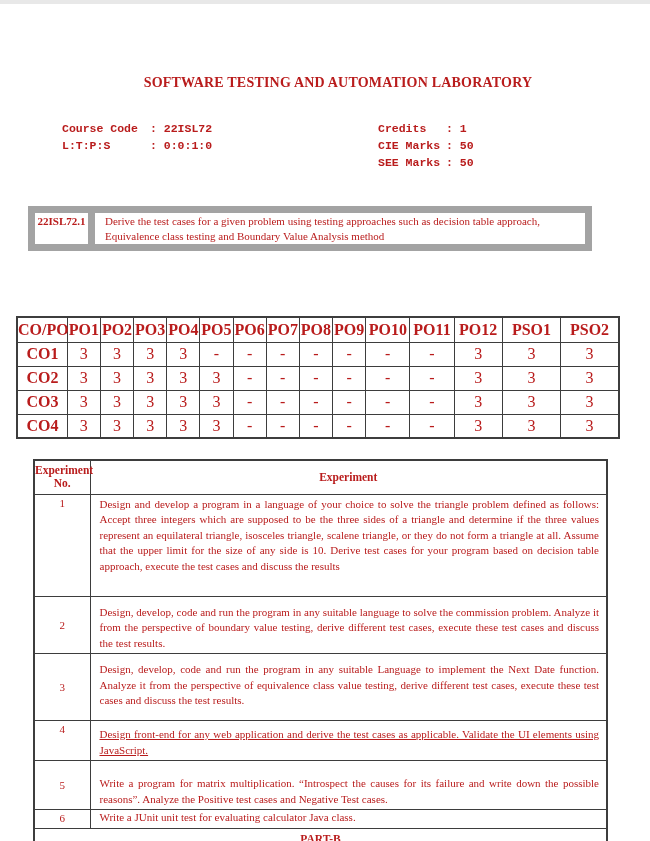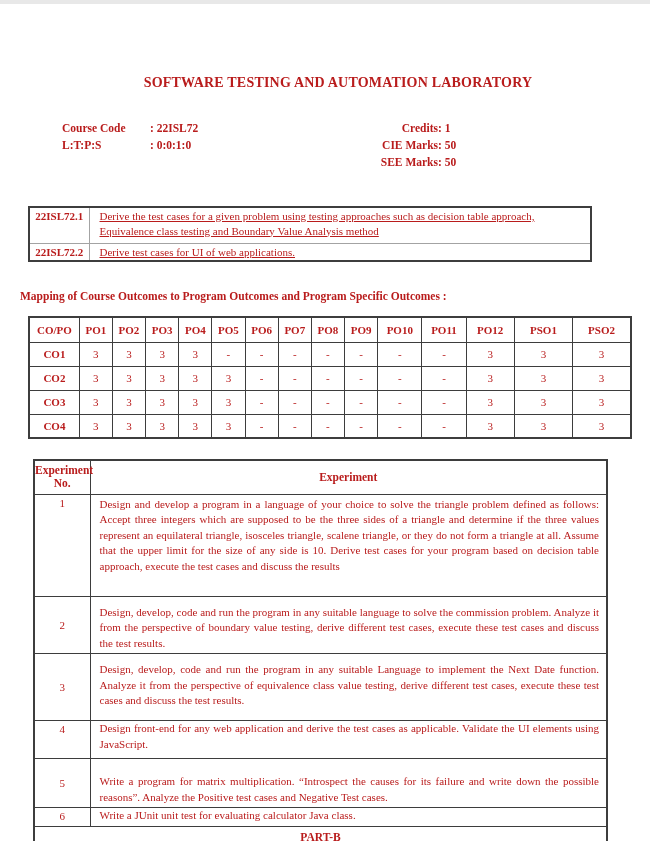--- a/index.html
+++ b/index.html
@@ -22,22 +22,22 @@
     text-align: center;
     font-size: 14px;
     font-weight: bold;
     letter-spacing: 0.2px;
     white-space: nowrap;
   }
 
   
   .course-info { position: absolute; top: 116px; left: 62px; right: 30px; font-size: 11.5px; font-weight: bold; }
   .ci-col-left { position: absolute; left: 0; top: 0; }
-  .ci-col-right { position: absolute; left: 308px; top: 0; text-align: right; }
-  .ci-row { display: flex; height: 17px; line-height: 17px; }
+  .ci-col-right { position: absolute; left: 316px; top: 0; }
+  .ci-row { display: flex; height: 17px; line-height: 17px; font-family: Liberation Mono, monospace; }
   .ci-col-left .ci-label { width: 88px; }
   .ci-col-right .ci-label { width: 68px; }
 
   
   .co-heading {
     position: absolute; top: 178px; left: 25px;
     font-size: 11.5px; font-weight: bold;
   }
   .map-heading {
     position: absolute; top: 286px; left: 20px;
@@ -46,33 +46,33 @@
 
   
   table { border-collapse: collapse; }
   .co-table {
     position: absolute; top: 202px; left: 28px;
     width: 564px;
     table-layout: fixed;
     border: 2px solid #3d3d3d;
     font-size: 11px;
   }
-  .co-table td { border: 1px solid #a3a3a3; vertical-align: top; line-height: 14.5px; }
+  .co-table td { border: 7px solid #a3a3a3; vertical-align: top; line-height: 14.5px; }
   .co-table .co-code { width: 60px; font-weight: bold; text-align: center; padding: 1px 1px; }
-  .co-table .co-text { padding: 1px 20px 1px 10px; text-decoration: underline; }
+  .co-table .co-text { padding: 1px 20px 1px 10px; }
   .co-table tr.co-row-tall { height: 36px; }
   .co-table tr.co-row { height: 15px; }
 
   
   .map-table {
-    position: absolute; top: 312px; left: 28px;
+    position: absolute; top: 312px; left: 16px;
     width: 604px;
     table-layout: fixed;
     border: 2px solid #3d3d3d;
-    font-size: 11px;
+    font-size: 16px;
   }
   .map-table th, .map-table td {
     border: 1px solid #3d3d3d;
     text-align: center;
     vertical-align: middle;
     padding: 0;
   }
   .map-table thead tr { height: 25px; }
   .map-table tbody tr { height: 24px; }
   .map-table th { font-weight: bold; }
@@ -151,28 +151,23 @@
     </div>
   </div>
 
 
   <table class="co-table">
     <tbody id="co-tbody">
         <tr class="co-row-tall">
           <td class="co-code">22ISL72.1</td>
           <td class="co-text">Derive the test cases for a given problem using testing approaches such as decision table approach, Equivalence class testing and Boundary Value Analysis method</td>
         </tr>
-        <tr class="co-row">
-          <td class="co-code">22ISL72.2</td>
-          <td class="co-text">Derive test cases for UI of web applications.</td>
-        </tr>
       </tbody>
   </table>
 
-  <div class="map-heading">Mapping of Course Outcomes to Program Outcomes and Program Specific Outcomes :</div>
 
   <table class="map-table">
     <colgroup id="map-cols">
         <col style="width: 50px;">
         <col style="width: 33px;">
         <col style="width: 33px;">
         <col style="width: 33px;">
         <col style="width: 33px;">
         <col style="width: 33px;">
         <col style="width: 33px;">
@@ -296,21 +291,21 @@
         <tr style="height: 55px;">
           <td class="exp-no">2</td>
           <td class="exp-text" style="padding-top: 8px;">Design, develop, code and run the program in any suitable language to solve the commission problem. Analyze it from the perspective of boundary value testing, derive different test cases, execute these test cases and discuss the test results.</td>
         </tr>
         <tr style="height: 67px;">
           <td class="exp-no">3</td>
           <td class="exp-text" style="padding-top: 8px;">Design, develop, code and run the program in any suitable Language to implement the Next Date function. Analyze it from the perspective of equivalence class value testing, derive different test cases, execute these test cases and discuss the test results.</td>
         </tr>
         <tr style="height: 38px;">
           <td class="exp-no v-top">4</td>
-          <td class="exp-text" style="padding-top: 0;">Design front-end for any web application and derive the test cases as applicable. Validate the UI elements using JavaScript.</td>
+          <td class="exp-text" style="padding-top: 6px; text-decoration: underline;">Design front-end for any web application and derive the test cases as applicable. Validate the UI elements using JavaScript.</td>
         </tr>
         <tr style="height: 35px;">
           <td class="exp-no">5</td>
           <td class="exp-text" style="padding-top: 15px;">Write a program for matrix multiplication. “Introspect the causes for its failure and write down the possible reasons”. Analyze the Positive test cases and Negative Test cases.</td>
         </tr>
         <tr style="height: 17px;">
           <td class="exp-no v-top">6</td>
           <td class="exp-text" style="padding-top: 0px;">Write a JUnit unit test for evaluating calculator Java class.</td>
         </tr>
         <tr class="part-row part-b" id="part-b-row">

